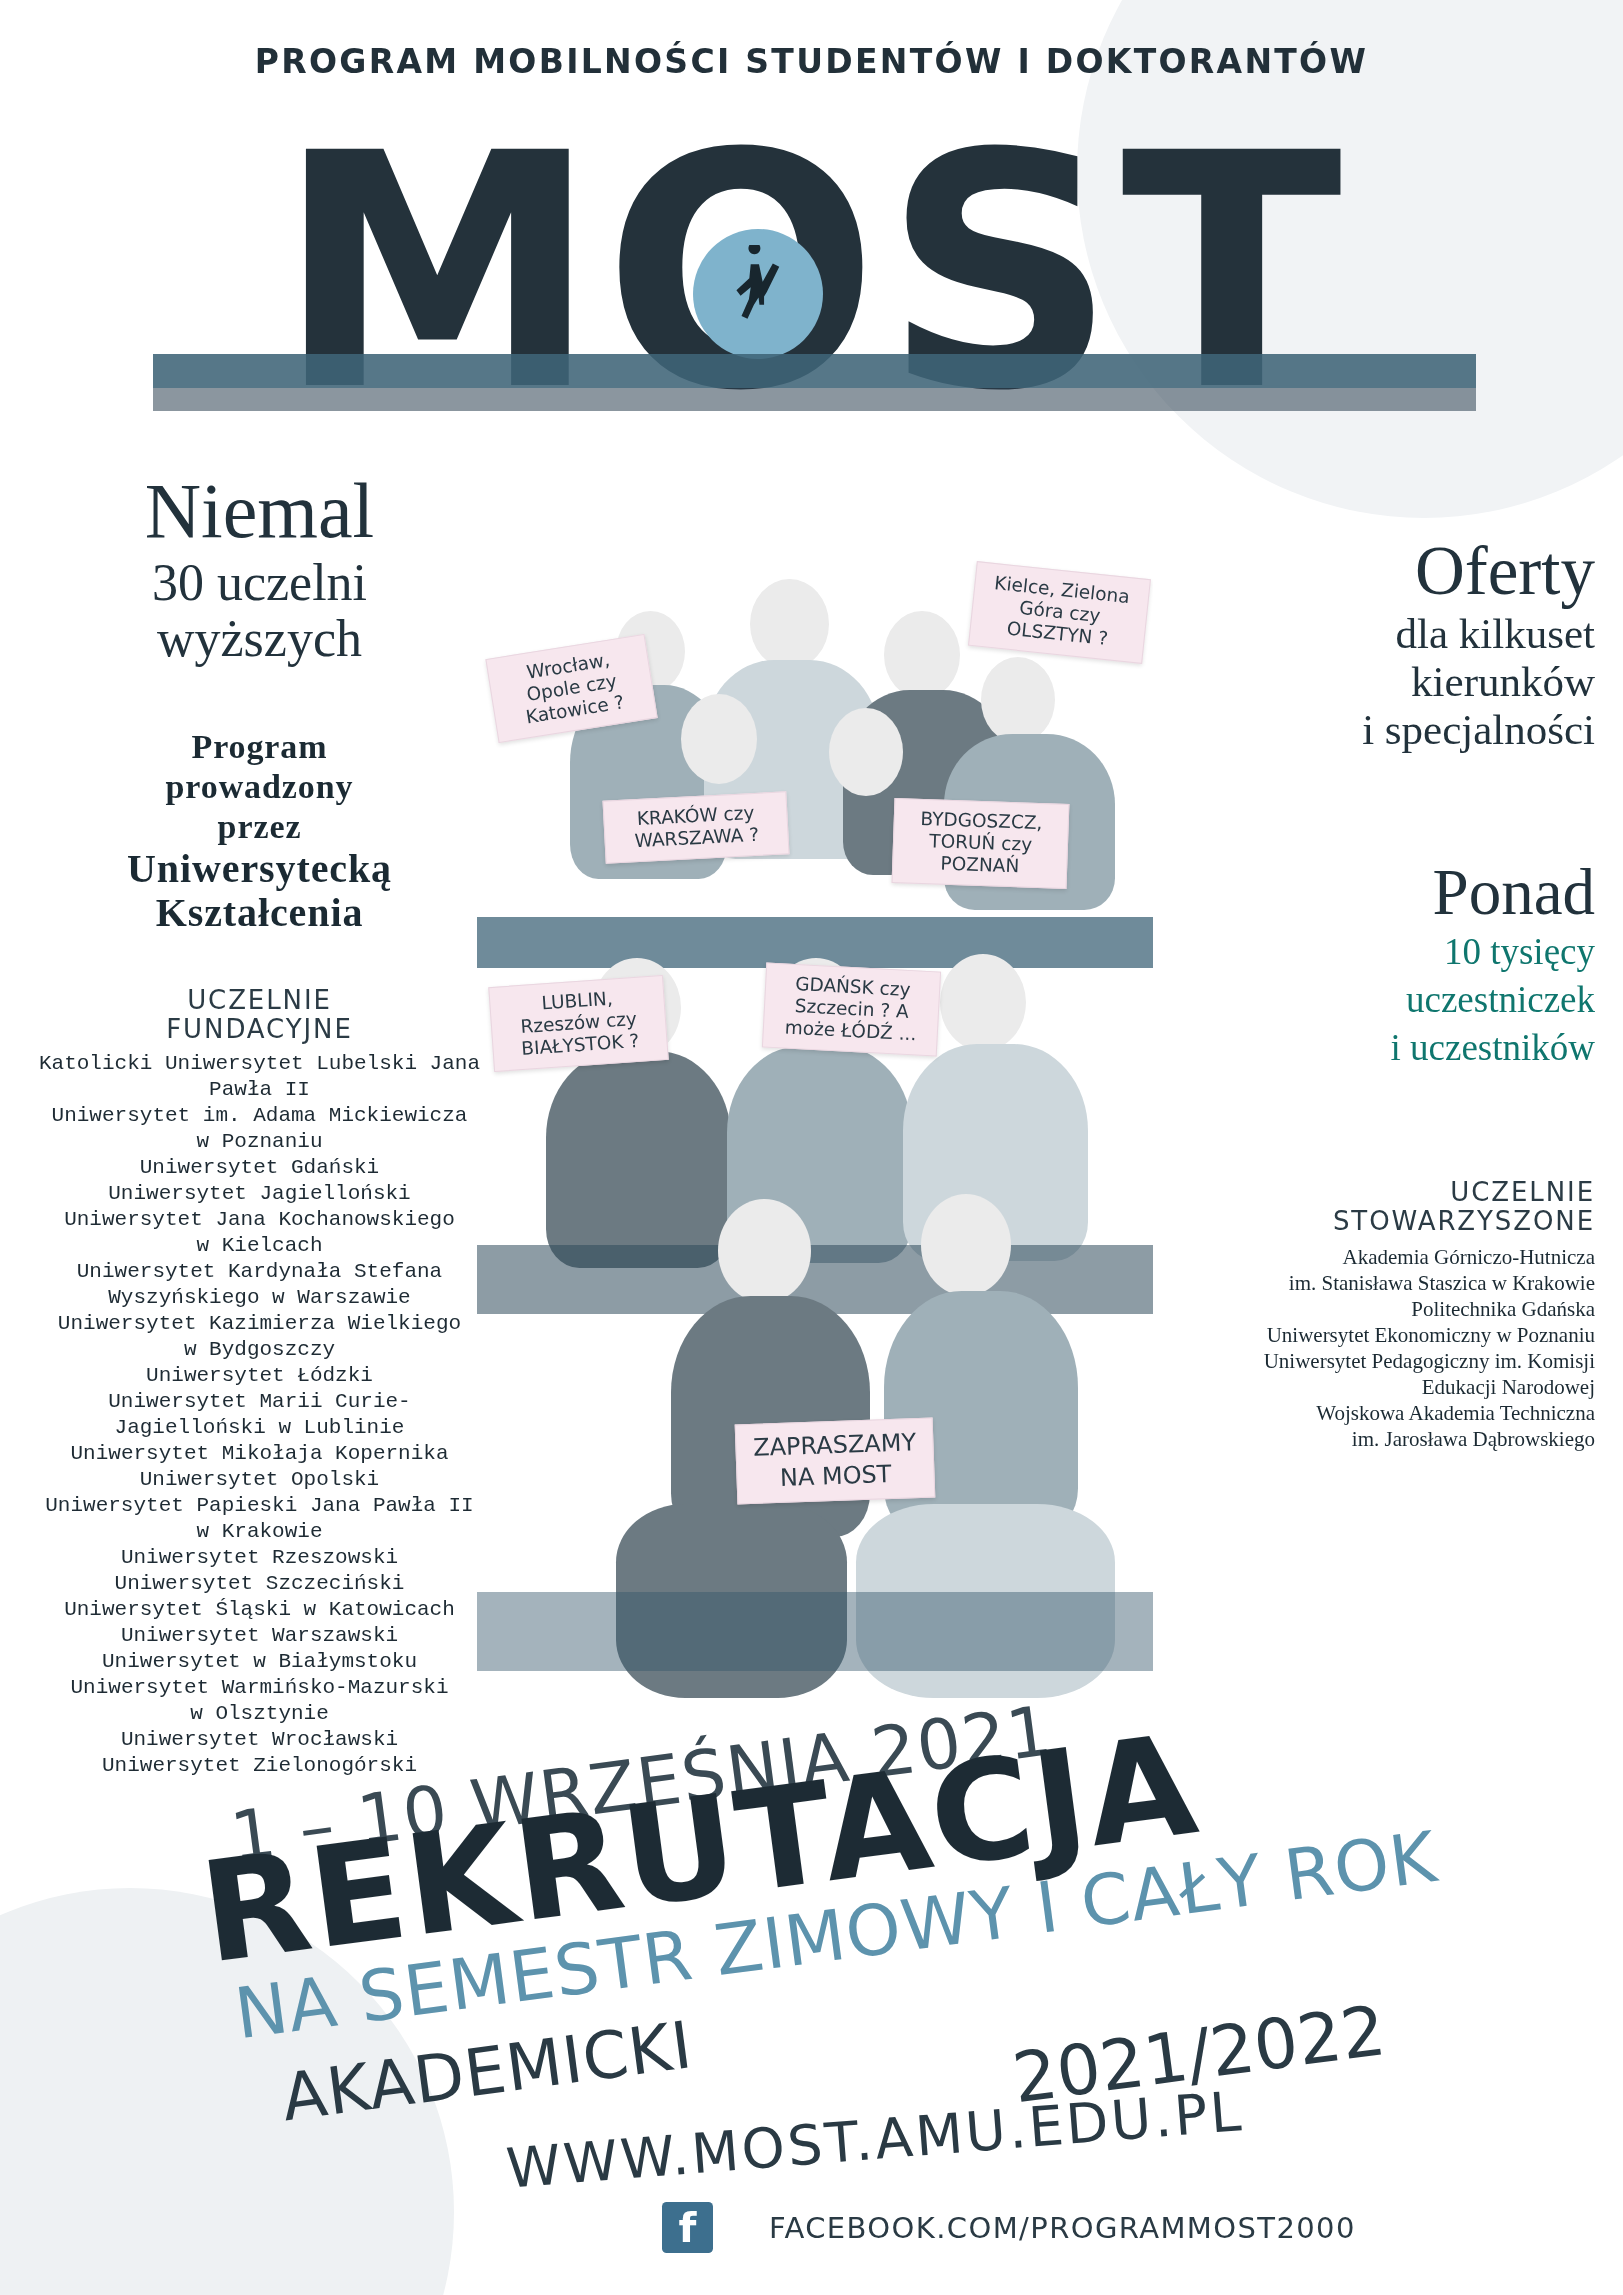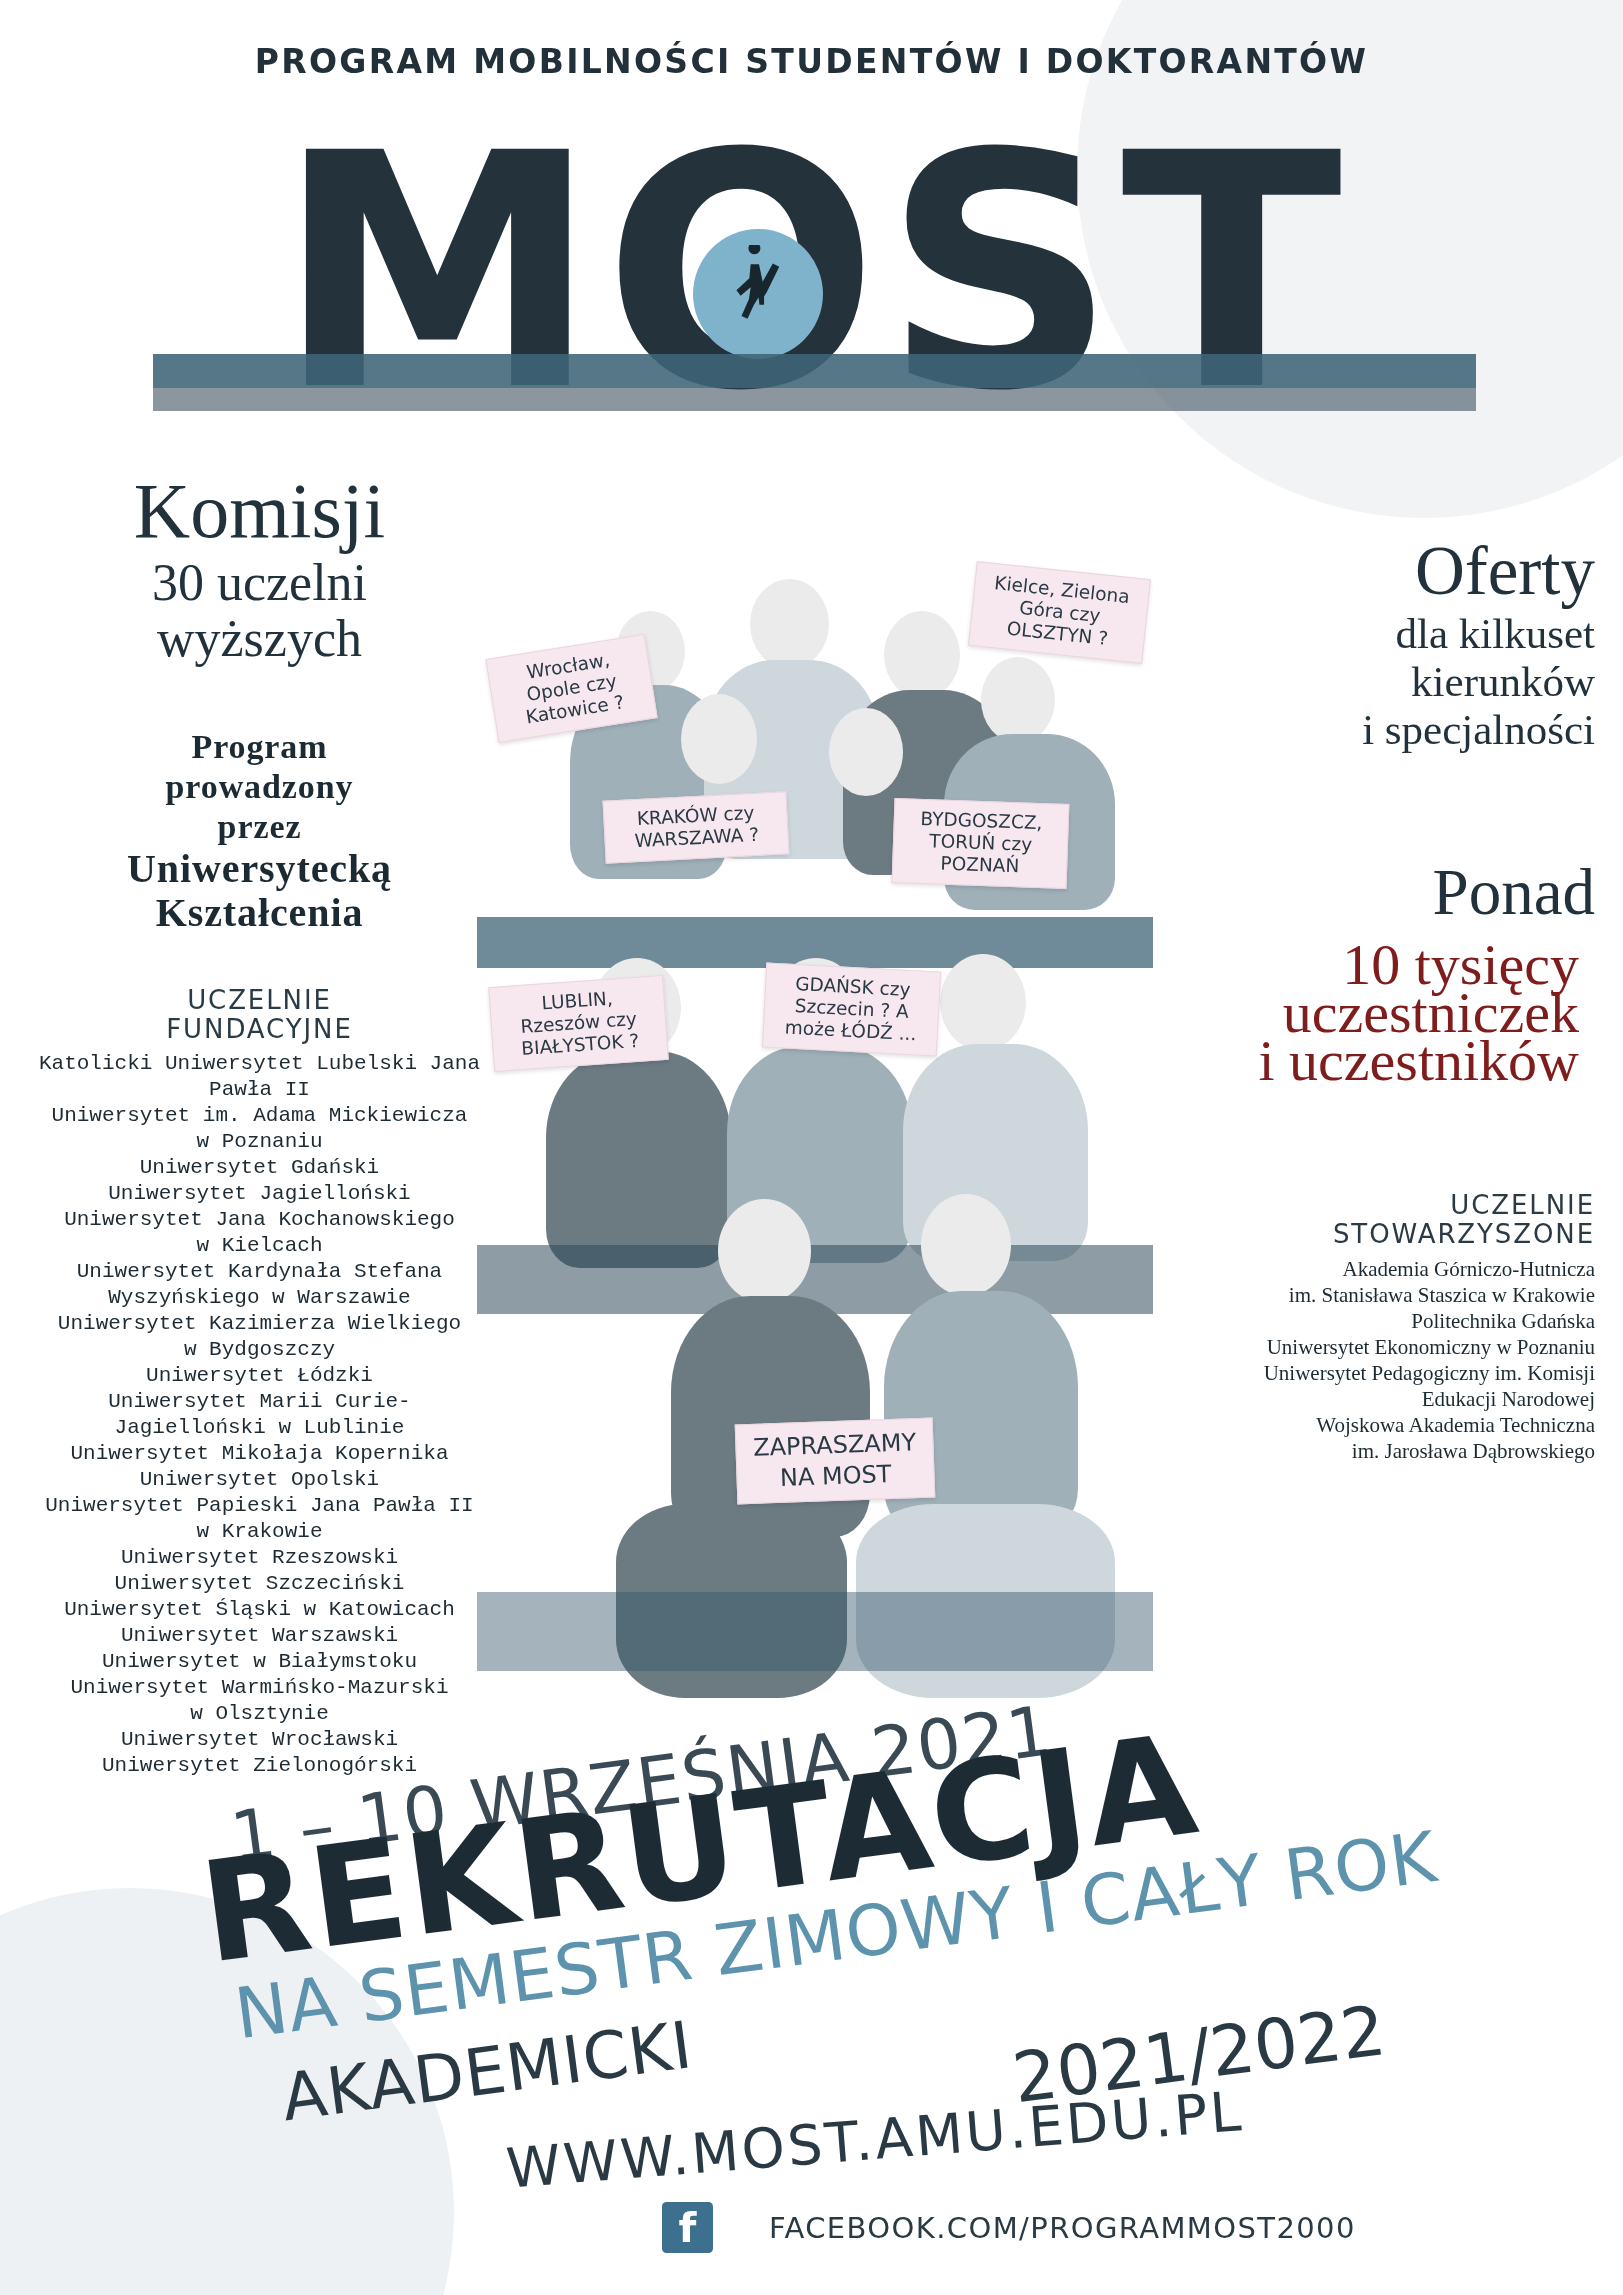--- a/index.html
+++ b/index.html
@@ -192,24 +192,24 @@
   .ponad-wrap {
     margin-top: 106px;
   }
   .ponad {
     font-size: 65px;
     line-height: 65px;
     margin: 0 0 3.7px 0;
     color: #22323c;
   }
   .ponad-sub {
-    font-size: 58px;
+    font-size: 37px;
     line-height: 48px;
-    margin: 16px;
-    color: #7f1d1d;
+    margin: 0;
+    color: #0f766e;
   }
   .stow-head {
     margin-top: 106px;
     font-family: "DejaVu Sans", sans-serif;
     font-size: 26px;
     line-height: 29px;
     letter-spacing: 1.9px;
     color: #2b3b45;
   }
   .stow-list {
@@ -397,21 +397,21 @@
     <div class="logo-band"></div>
     <div class="logo-band2"></div>
     <div class="logo-o-disc"></div>
     <svg class="logo-o-figure" viewBox="0 0 160 215">
       <path d="M70 20 a13 13 0 1 1 0.1 0 z" fill="#18262e"></path>
       <path d="M62 42 h18 l8 38 l22 -40 l14 7 l-27 55 l-6 10 v18 h-10 l-2 -16 l-10 16 l-14 30 l-13 -6 l16 -36 l4 -26 l-22 18 l-9 -12 l28 -26 z" fill="#18262e"></path>
     </svg>
   </div>
 
   <div class="left-col">
-    <div class="niemal">Komisji</div>
+    <div class="niemal">Niemal</div>
     <div class="niemal-sub">
       <div>30 uczelni</div>
       <div>wyższych</div>
     </div>
 
     <div class="program-block">
       <div>Program</div>
       <div>prowadzony</div>
       <div>przez</div>
       <div class="big">Uniwersytecką</div>

